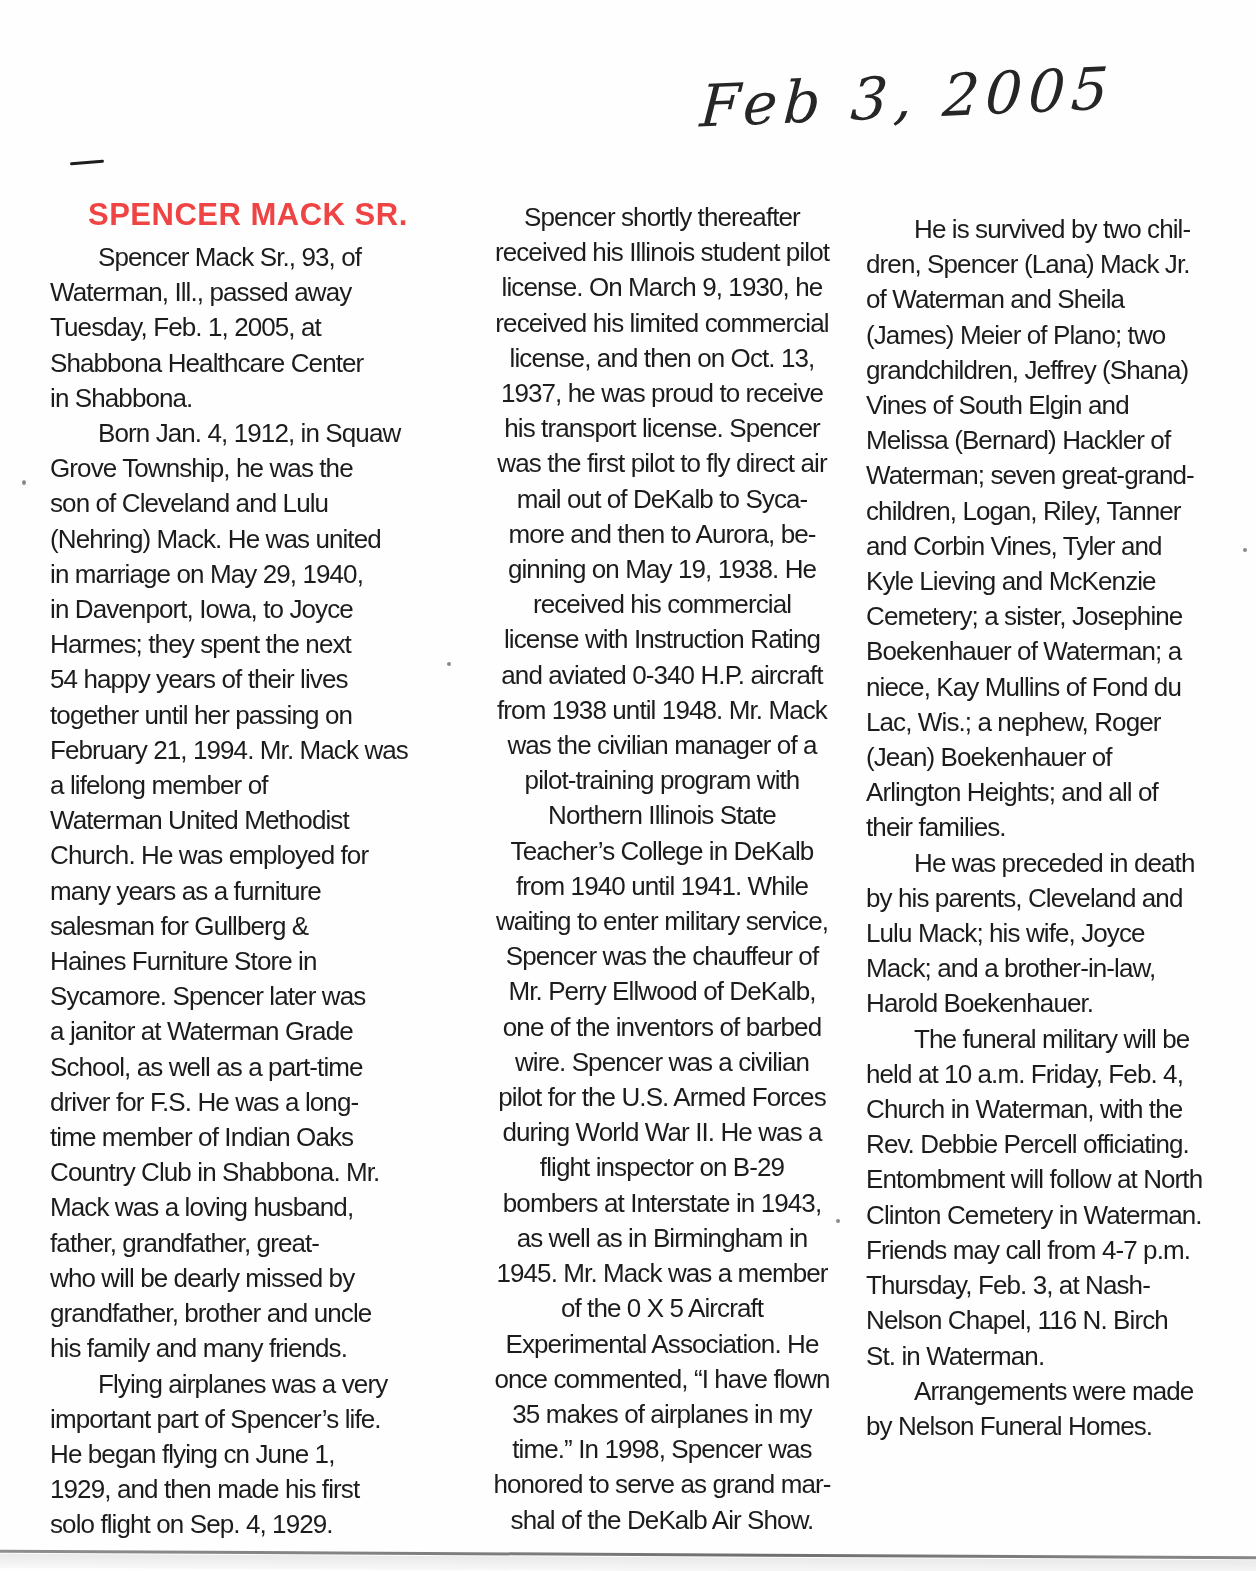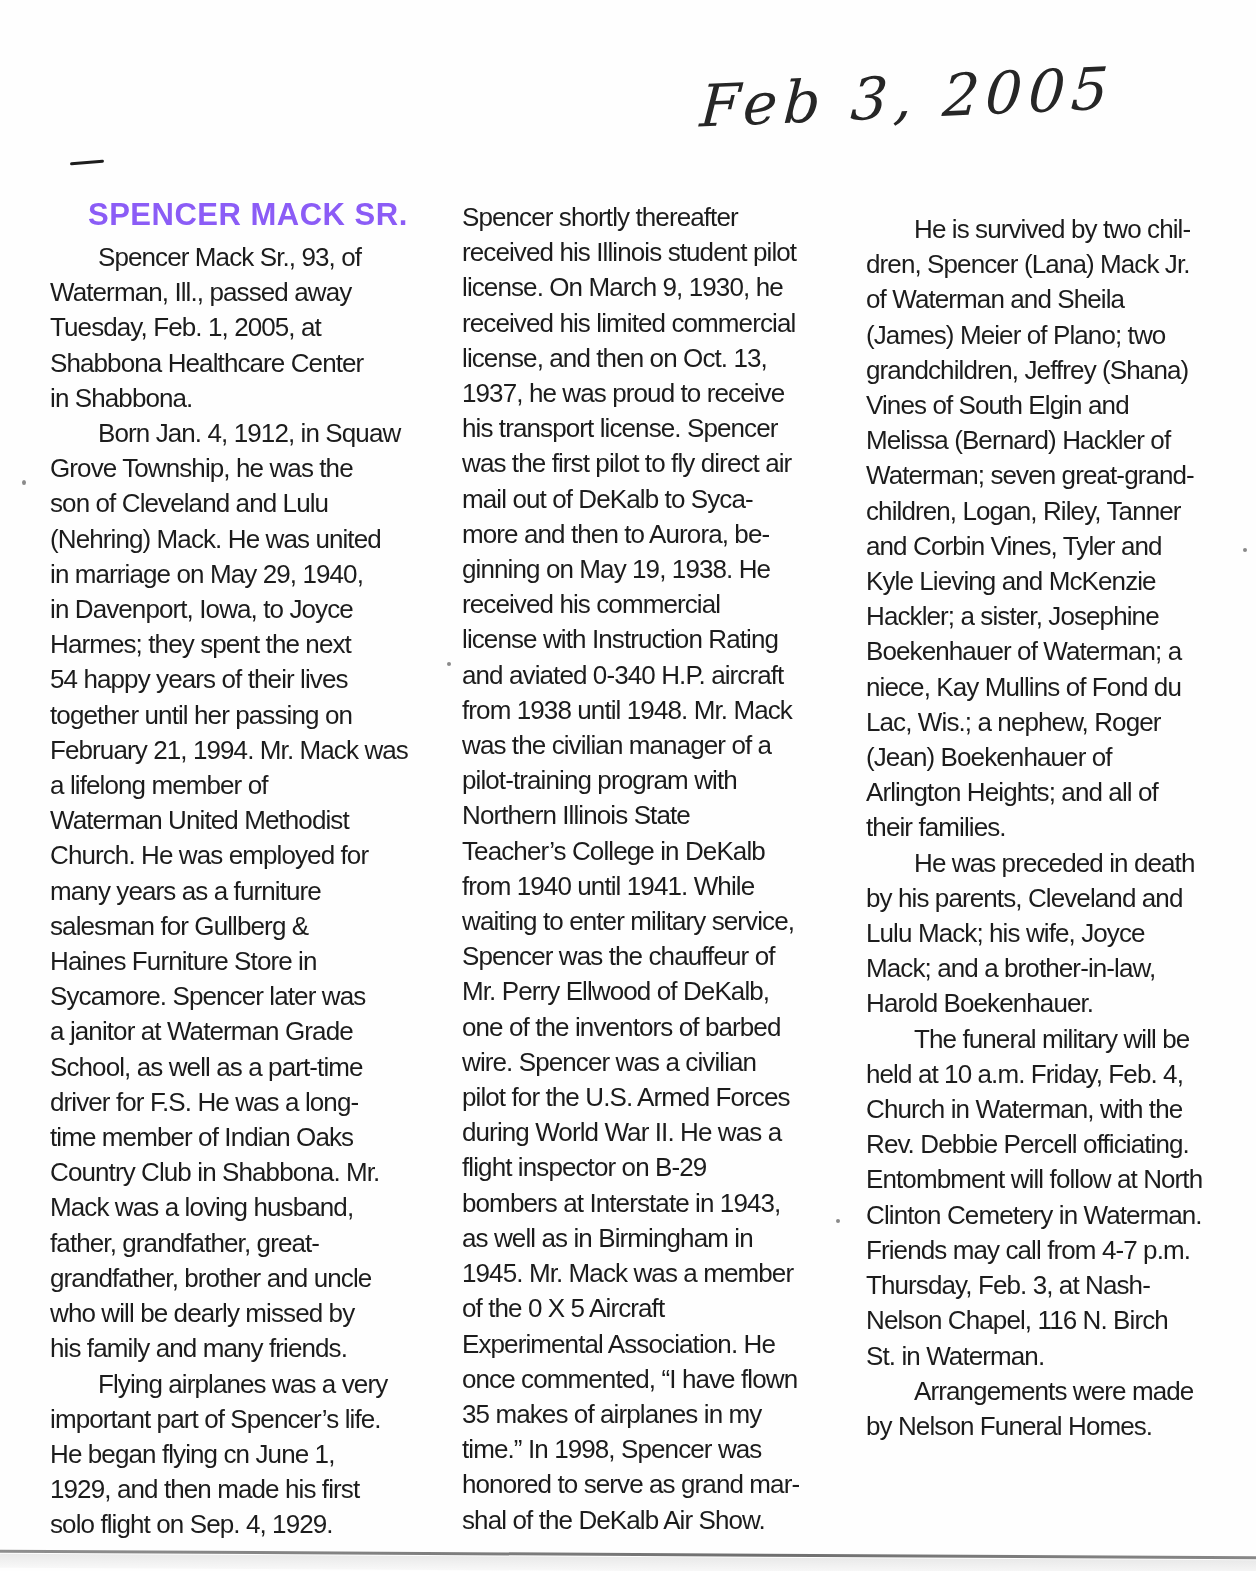--- a/index.html
+++ b/index.html
@@ -29,31 +29,31 @@
   
   .pen-mark{
     position:absolute;left:70px;top:161px;width:34px;height:3px;
     background:#1d1d1d;border-radius:2px;transform:rotate(-5deg);
   }
 
   
   .columns{position:absolute;left:0;top:190px;width:1256px;}
   .col{position:absolute;top:0;}
   .col1{left:50px;width:402px;}
-  .col2{left:462px;width:400px;padding-top:10px;}
+  .col2{left:462px;width:400px;padding-top:10px;text-align:center;}
   .col3{left:866px;width:372px;padding-top:22px;}
 
   .headline{
     font-weight:bold;
     font-size:31px;
     letter-spacing:0.5px;
     line-height:50px;
     padding-left:38px;
     white-space:nowrap;
-    color:#8b5cf6;
+    color:#ef4444;
   }
   .para{margin:0;}
   .line{
     font-size:26px;
     letter-spacing:-0.9px;
     line-height:35.2px;
     white-space:nowrap;
     color:#1c1c1c;
   }
   .line.indent{padding-left:48px;}
@@ -112,22 +112,22 @@
           <div class="line">salesman for Gullberg &amp;</div>
           <div class="line">Haines Furniture Store in</div>
           <div class="line">Sycamore. Spencer later was</div>
           <div class="line">a janitor at Waterman Grade</div>
           <div class="line">School, as well as a part-time</div>
           <div class="line">driver for F.S. He was a long-</div>
           <div class="line">time member of Indian Oaks</div>
           <div class="line">Country Club in Shabbona. Mr.</div>
           <div class="line">Mack was a loving husband,</div>
           <div class="line">father, grandfather, great-</div>
+          <div class="line">who will be dearly missed by</div>
           <div class="line">grandfather, brother and uncle</div>
-          <div class="line">who will be dearly missed by</div>
           <div class="line">his family and many friends.</div>
         </div>
         <div class="para">
           <div class="line indent">Flying airplanes was a very</div>
           <div class="line">important part of Spencer’s life.</div>
           <div class="line">He began flying cn June 1,</div>
           <div class="line">1929, and then made his first</div>
           <div class="line">solo flight on Sep. 4, 1929.</div>
         </div>
       </div>
@@ -179,21 +179,21 @@
           <div class="line">dren, Spencer (Lana) Mack Jr.</div>
           <div class="line">of Waterman and Sheila</div>
           <div class="line">(James) Meier of Plano; two</div>
           <div class="line">grandchildren, Jeffrey (Shana)</div>
           <div class="line">Vines of South Elgin and</div>
           <div class="line">Melissa (Bernard) Hackler of</div>
           <div class="line">Waterman; seven great-grand-</div>
           <div class="line">children, Logan, Riley, Tanner</div>
           <div class="line">and Corbin Vines, Tyler and</div>
           <div class="line">Kyle Lieving and McKenzie</div>
-          <div class="line">Hackler; a sister, Josephine</div>
+          <div class="line">Cemetery; a sister, Josephine</div>
           <div class="line">Boekenhauer of Waterman; a</div>
           <div class="line">niece, Kay Mullins of Fond du</div>
           <div class="line">Lac, Wis.; a nephew, Roger</div>
           <div class="line">(Jean) Boekenhauer of</div>
           <div class="line">Arlington Heights; and all of</div>
           <div class="line">their families.</div>
         </div>
         <div class="para">
           <div class="line indent">He was preceded in death</div>
           <div class="line">by his parents, Cleveland and</div>

